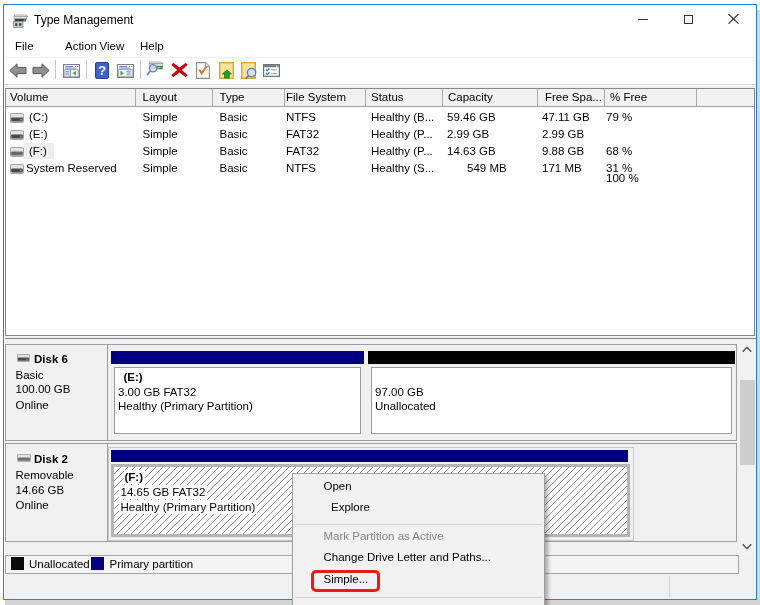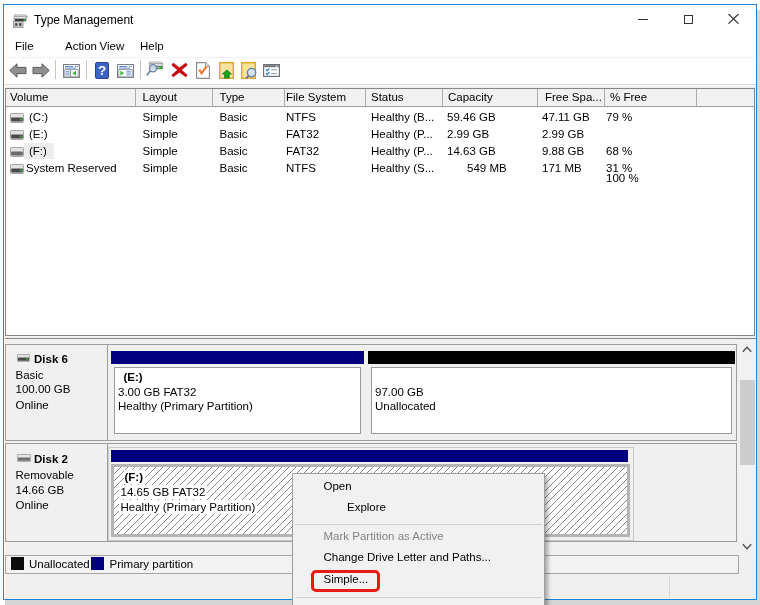--- a/index.html
+++ b/index.html
@@ -263,19 +263,19 @@
 <div class="abs" style="left:5px;top:554.5px;width:734px;height:19px;background:#f3f3f3;border:1px solid #a5a5a5;"></div>
 <div class="abs" style="left:11px;top:557px;width:13px;height:13px;background:#0b0b0b;"></div>
 <div class="lbl" style="left:29px;top:557px;">Unallocated</div>
 <div class="abs" style="left:90.5px;top:557px;width:13px;height:13px;background:#000080;"></div>
 <div class="lbl" style="left:109.5px;top:557px;">Primary partition</div>
 
 <div class="abs" style="left:669px;top:576px;width:1px;height:22px;background:#d9d9d9;"></div>
 
 <div class="abs" style="left:292px;top:473px;width:253px;height:140px;background:#f1f1f1;border:1px solid #9e9e9e;box-shadow:3px 3px 4px rgba(0,0,0,0.3);"></div>
 <div class="lbl" style="left:323.5px;top:479px;">Open</div>
-<div class="lbl" style="left:327px;top:500px;padding-left:20px;">Explore</div>
+<div class="lbl" style="left:311px;top:500px;padding-left:20px;">Explore</div>
 <div class="abs" style="left:295px;top:523.5px;width:247px;height:1px;background:#d2d2d2;"></div>
 <div class="lbl" style="left:323.5px;top:529px;color:#848484;">Mark Partition as Active</div>
 <div class="lbl" style="left:323.5px;top:549.5px;">Change Drive Letter and Paths...</div>
 <div class="lbl" style="left:323.5px;top:571.5px;">Simple...</div>
 <div class="abs" style="left:295px;top:597px;width:247px;height:1px;background:#d2d2d2;"></div>
 <div class="abs" style="left:310.5px;top:569.5px;width:69px;height:22.5px;border:3px solid #ea1a14;border-radius:5px;"></div>
 
 </body></html>

